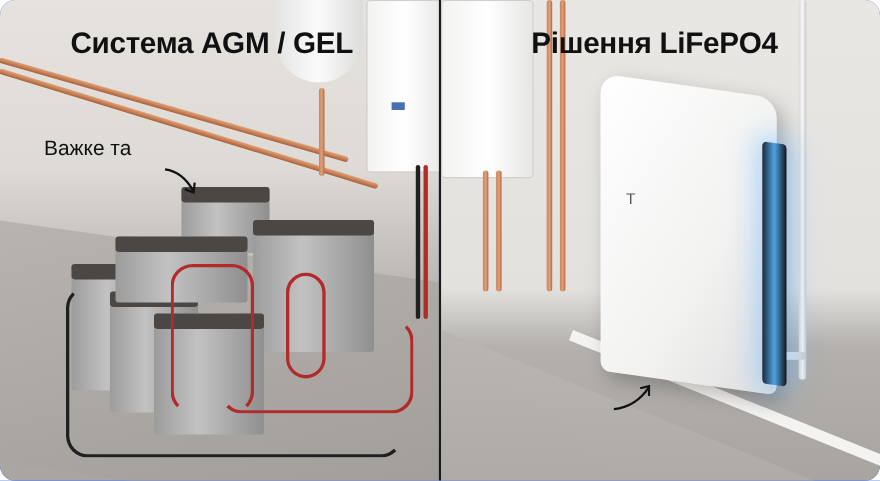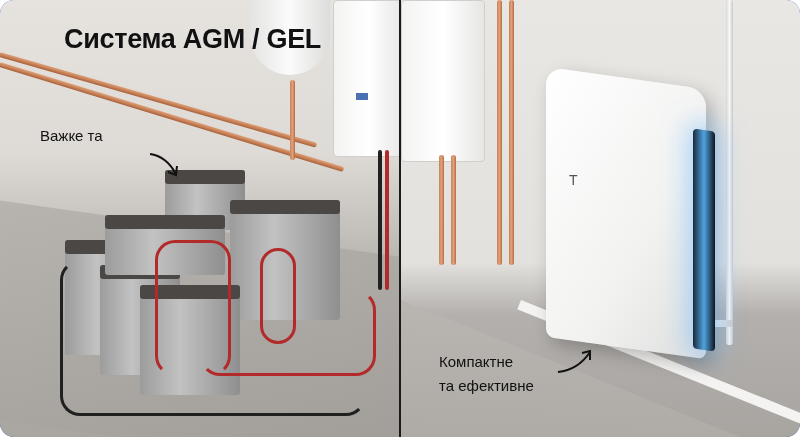--- a/index.html
+++ b/index.html
@@ -18,21 +18,21 @@
   .tank{position:absolute;background:linear-gradient(90deg,#e4e4e3,#fbfbfb,#dcdcdb);border-radius:0 0 40px 40px;}
   .battery{position:absolute;background:linear-gradient(90deg,#9c9c9c,#c2c2c2 40%,#8f8f8f);border-radius:3px;}
   .battery::after{content:"";position:absolute;left:0;right:0;top:0;height:14px;background:#4a4744;border-radius:3px;}
   .cable-red{position:absolute;border:3px solid #b32a2a;border-radius:20px;}
   .cable-black{position:absolute;border:3px solid #202020;border-radius:20px;}
   .lifepo{position:absolute;left:145px;top:78px;width:160px;height:270px;background:linear-gradient(120deg,#ffffff,#f2f2f1 60%,#dedede);border-radius:18px 18px 8px 8px;box-shadow:6px 6px 18px rgba(0,0,0,0.25);transform:skewY(8deg);}
   .lifepo-side{position:absolute;left:292px;top:130px;width:22px;height:220px;background:linear-gradient(90deg,#1a2a3a,#4fa3e0,#0d1620);border-radius:4px;transform:skewY(8deg);box-shadow:0 0 24px 6px rgba(120,190,255,0.55);}
   .logo{position:absolute;left:168px;top:172px;font-size:14px;color:#555;}
   .conduit{position:absolute;background:linear-gradient(90deg,#d8d8d8,#f8f8f8,#c8c8c8);border-radius:3px;}
   .title{position:absolute;top:24px;font-weight:700;font-size:27px;color:#111;letter-spacing:-0.3px;white-space:nowrap;}
-  .note{position:absolute;font-size:15px;color:#111;line-height:24px;}
+  .note{position:absolute;font-size:19px;color:#111;line-height:24px;}
   .arrow{position:absolute;}
 </style>
 </head>
 <body>
 
 <div class="canvas">
 
   <div class="panel left">
     <div class="floor-l"></div>
     <div class="tank" style="left:250px;top:0;width:80px;height:75px;"></div>
@@ -75,22 +75,19 @@
     <div class="pipe" style="left:38px;top:155px;width:5px;height:110px;"></div>
     <div class="pipe" style="left:50px;top:155px;width:5px;height:110px;"></div>
     <div class="pipe" style="left:96px;top:0;width:5px;height:265px;"></div>
     <div class="pipe" style="left:108px;top:0;width:5px;height:265px;"></div>
     <div class="conduit" style="left:325px;top:0;width:7px;height:345px;"></div>
     <div class="conduit" style="left:300px;top:320px;width:32px;height:7px;"></div>
     <div class="lifepo"></div>
     <div class="lifepo-side"></div>
     <div class="logo">T</div>
 
-    <div class="note" style="left:38px;top:350px;">
-      <div>Компактне</div>
-      <div>та ефективне</div>
-    </div>
+    <div class="title" style="left:82px;">Рішення LiFePO4</div>
     <svg class="arrow" style="left:155px;top:348px;" width="38" height="28">
       <path d="M2 24 Q22 22 34 4" stroke="#111" stroke-width="2" fill="none"></path>
       <path d="M26 5 L34 3 L34 12" stroke="#111" stroke-width="2" fill="none"></path>
     </svg>
   </div>
 </div>
 
 </body></html>

